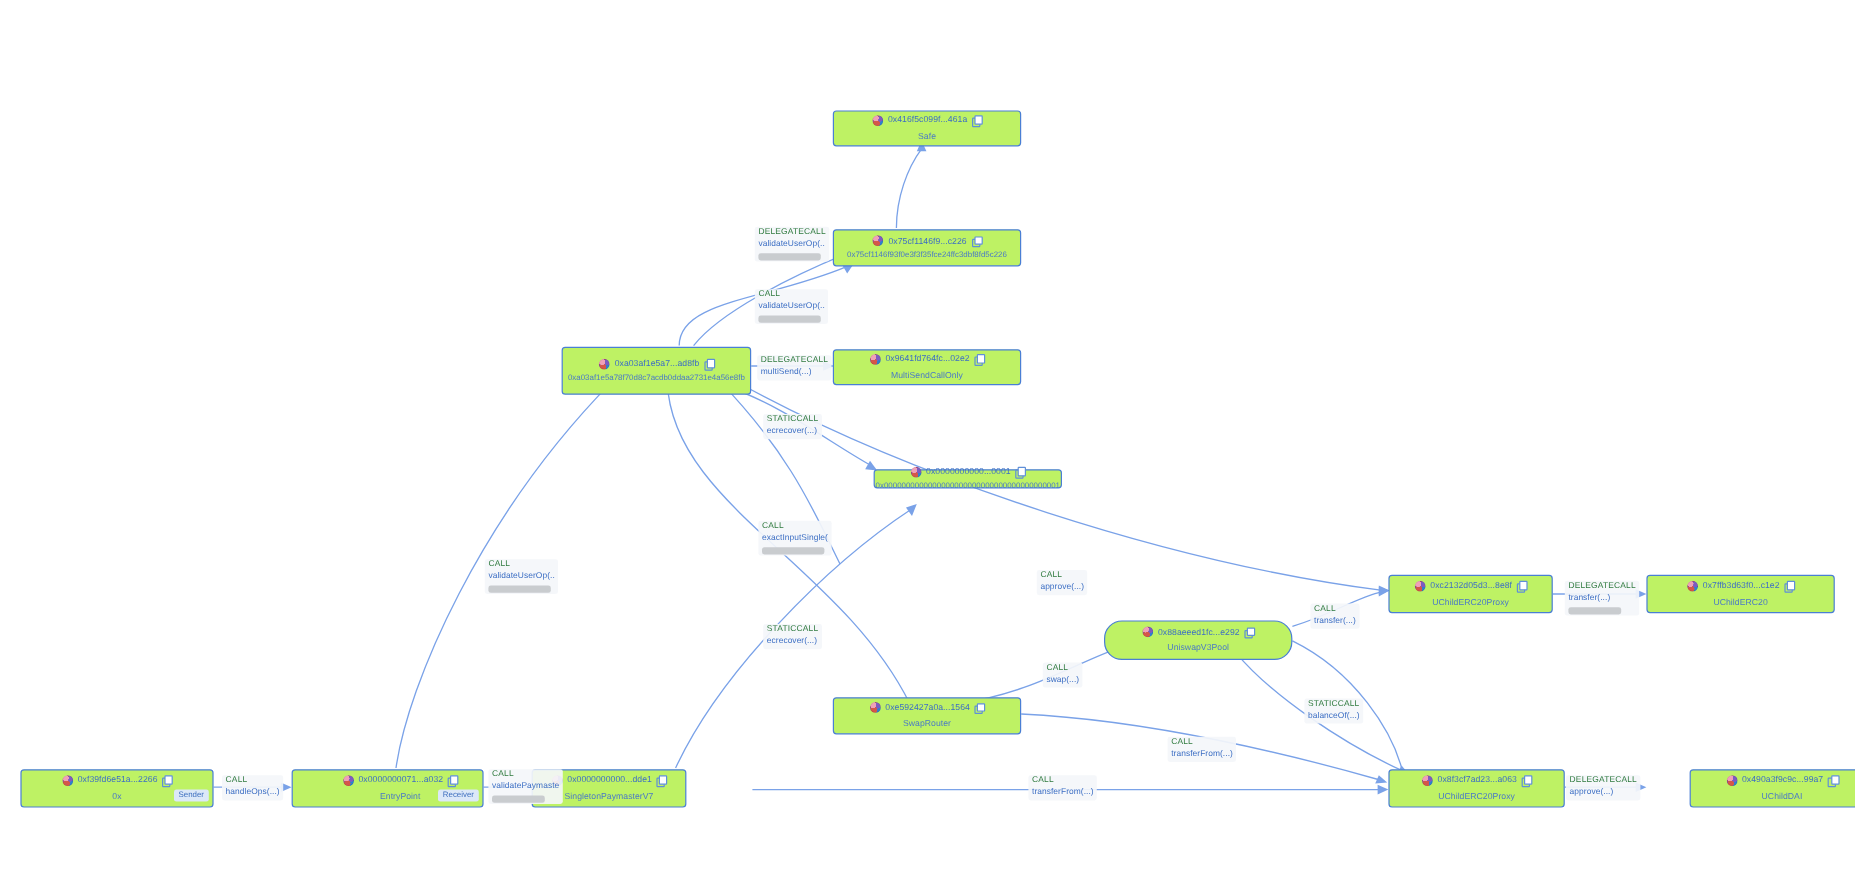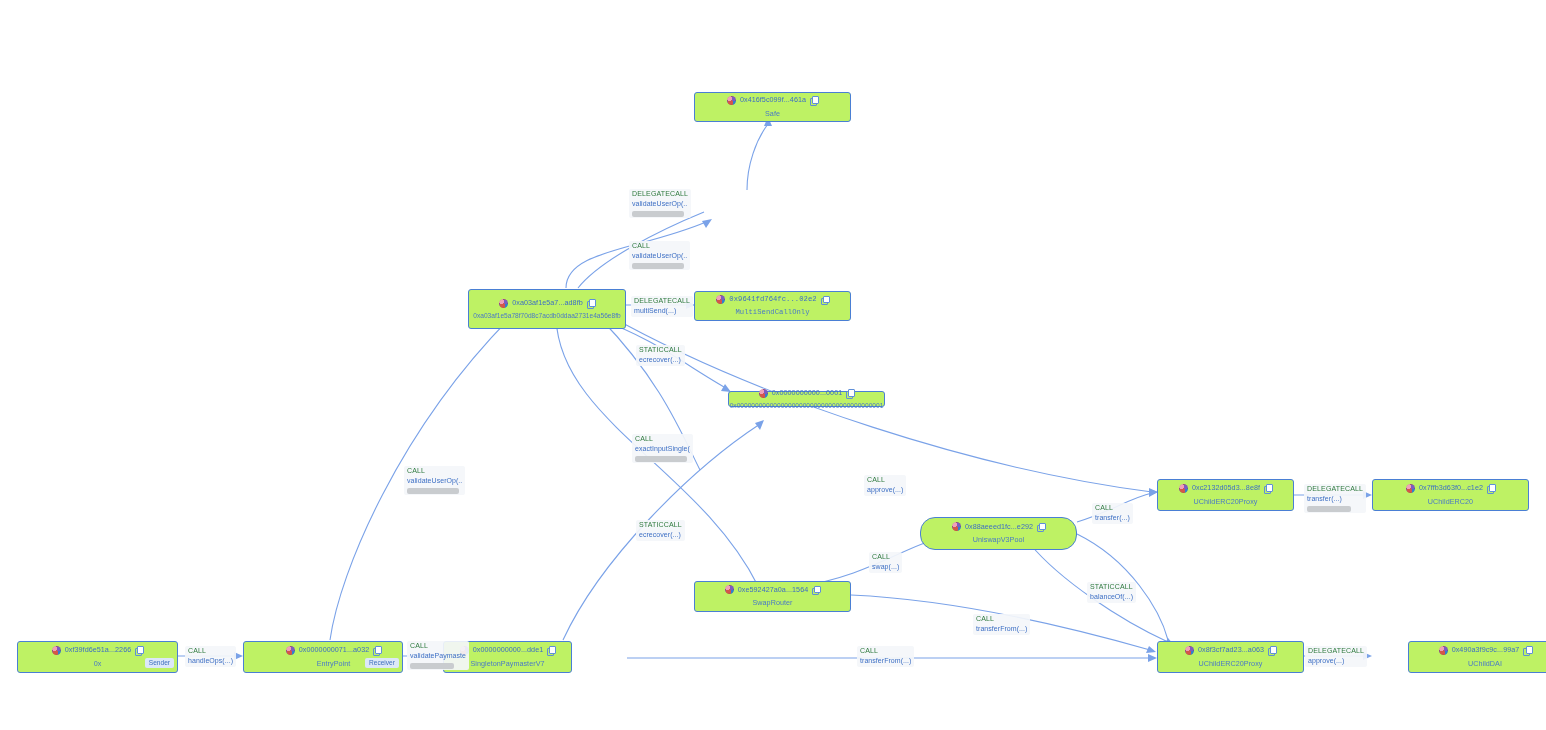--- a/index.html
+++ b/index.html
@@ -224,31 +224,39 @@
 
   <div class="node" style="left:694px; top:92px; width:157px; height:30px;">
     <div class="node-head">
       <span class="addr-icon"></span>
       <span class="addr-short">0x416f5c099f...461a</span>
       <span class="copy-icon"></span>
     </div>
     <div class="node-sub">Safe</div>
   </div>
 
+  <div class="node" style="left:694px; top:191px; width:157px; height:31px;">
+    <div class="node-head">
+      <span class="addr-icon"></span>
+      <span class="addr-short">0x75cf1146f9...c226</span>
+      <span class="copy-icon"></span>
+    </div>
+    <div class="node-sub full-addr">0x75cf1146f93f0e3f3f35fce24ffc3dbf8fd5c226</div>
+  </div>
 
   <div class="node" style="left:468px; top:289px; width:158px; height:40px;">
     <div class="node-head">
       <span class="addr-icon"></span>
       <span class="addr-short">0xa03af1e5a7...ad8fb</span>
       <span class="copy-icon"></span>
     </div>
     <div class="node-sub full-addr">0xa03af1e5a78f70d8c7acdb0ddaa2731e4a56e8fb</div>
   </div>
 
-  <div class="node" style="left:694px; top:291px; width:157px; height:30px;font-family:Liberation Mono, monospace;">
+  <div class="node" style="left:694px; top:291px; width:157px; height:30px;">
     <div class="node-head">
       <span class="addr-icon"></span>
       <span class="addr-short">0x9641fd764fc...02e2</span>
       <span class="copy-icon"></span>
     </div>
     <div class="node-sub">MultiSendCallOnly</div>
   </div>
 
   <div class="node" style="left:728px; top:391px; width:157px; height:16px;">
     <div class="node-head">

